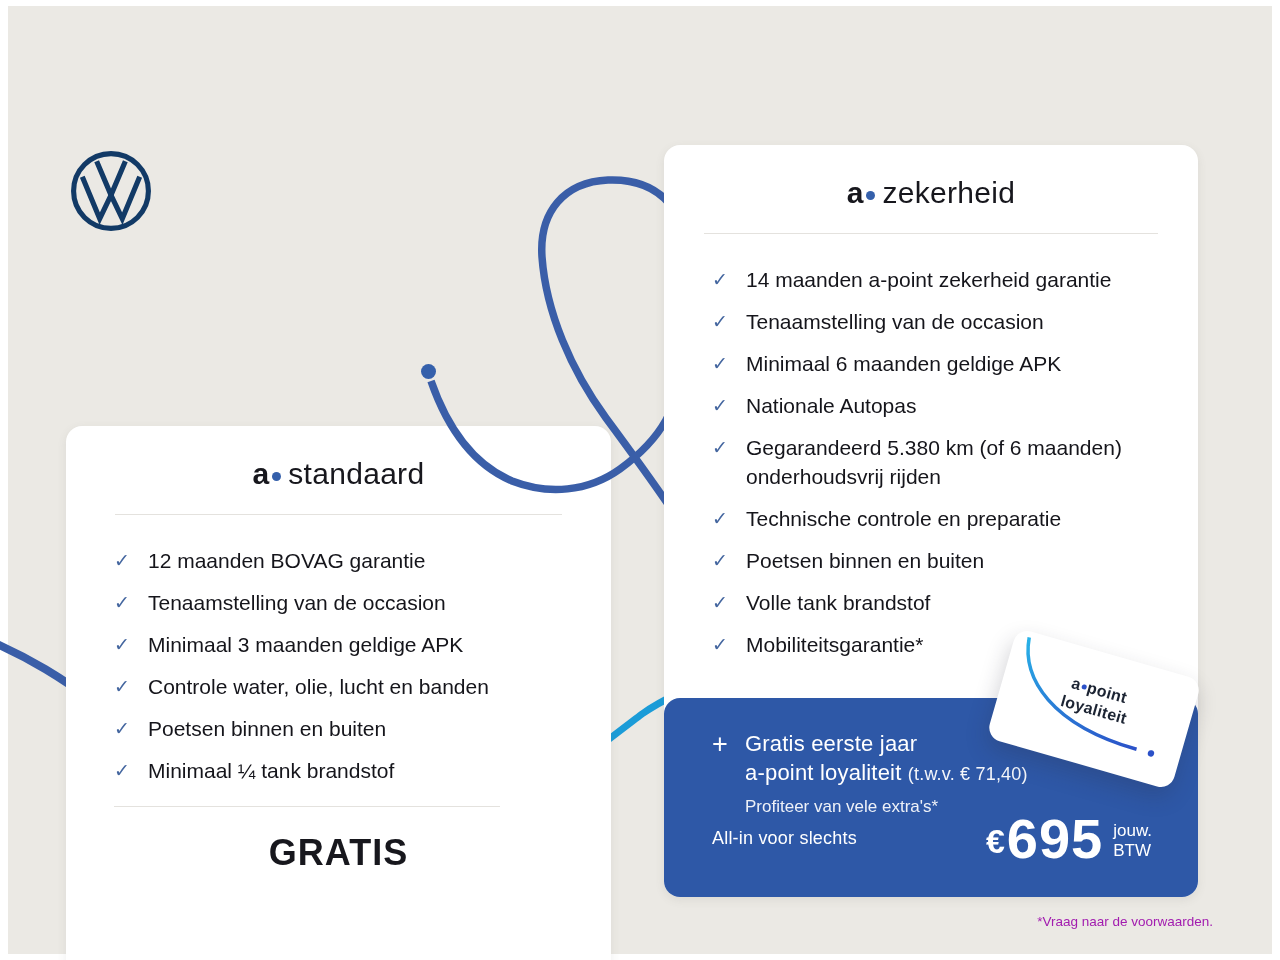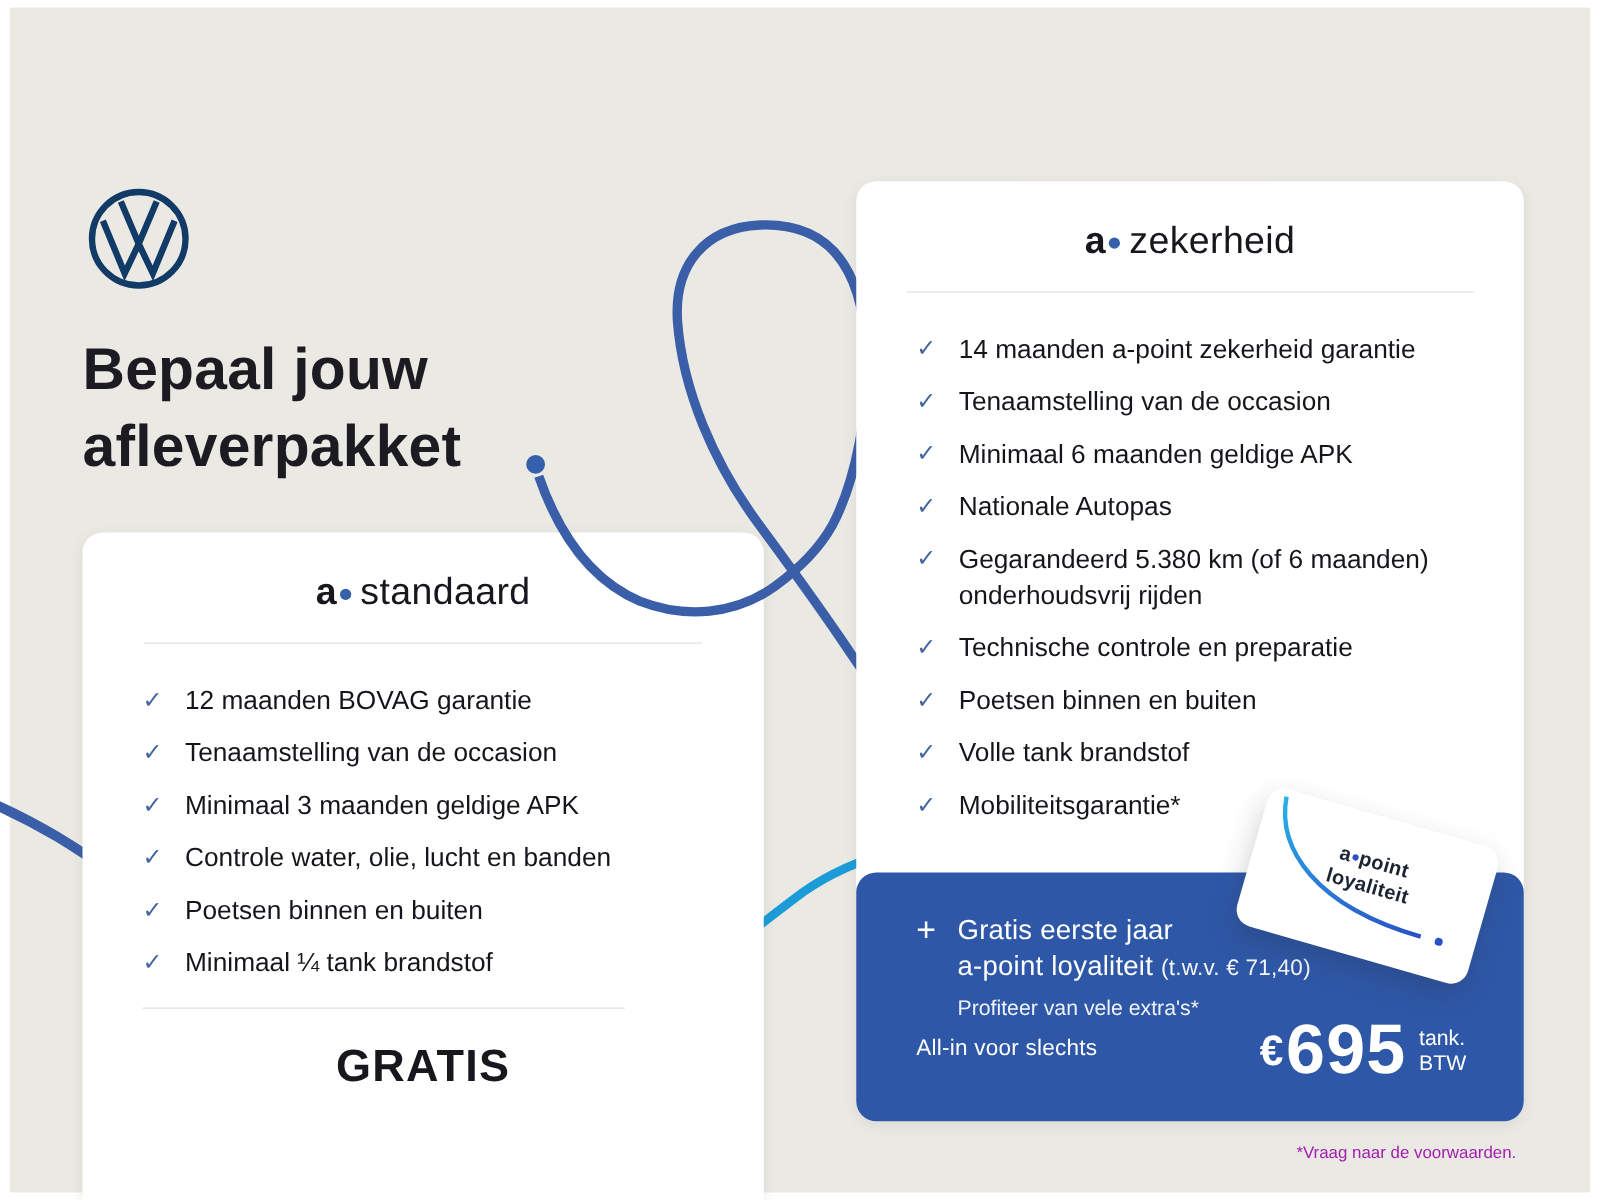--- a/index.html
+++ b/index.html
@@ -15,21 +15,21 @@
   
   .title { position:absolute; left:66px; top:264px; font-size:47px; line-height:62px;
            font-weight:600; color:#1b1b21; letter-spacing:0.2px; }
   .title-dot { position:absolute; left:421px; top:364px; width:15px; height:15px;
                border-radius:50%; background:#3560ab; }
 
   
   .card { position:absolute; background:#ffffff; border-radius:16px;
           box-shadow:0 3px 10px rgba(90,85,75,0.10); }
   .card-standaard { left:66px; top:426px; width:545px; height:596px; z-index:3; }
-  .card-zekerheid { left:685px; top:145px; width:534px; height:752px; z-index:5; }
+  .card-zekerheid { left:664px; top:145px; width:534px; height:752px; z-index:5; }
 
   .card-header { text-align:center; font-size:30px; color:#17171d; padding-top:31px; }
   .brand-a { font-weight:700; }
   .brand-dot { display:inline-block; width:9px; height:9px; border-radius:50%;
                background:#3560ab; margin:0 7px 3px 3px; }
   .card-name { font-weight:400; letter-spacing:0.3px; }
   .divider { height:1px; background:#e4e2de; margin:23px auto 0 auto; }
   .div-w1 { width:447px; } .div-w2 { width:454px; }
 
   ul.checklist { list-style:none; padding:31px 44px 0 48px; }
@@ -77,24 +77,20 @@
     <path d="M -12 640 C 30 658, 62 678, 100 706" stroke="#3a5ea8" stroke-width="8" fill="none"></path>
     <path d="M 520 812 C 560 776, 600 746, 642 714 C 662 700, 688 688, 715 681" stroke="#1b9cd8" stroke-width="7" fill="none"></path>
   </svg>
 
   <svg class="vw-logo" viewBox="0 0 80 80" style="z-index:2">
     <circle cx="40" cy="40" r="36.5" fill="none" stroke="#123a66" stroke-width="5"></circle>
     <path d="M 26 11 L 40 44 L 54 11" fill="none" stroke="#123a66" stroke-width="5" stroke-linejoin="miter"></path>
     <path d="M 12 26 L 29 67 L 40 44 L 51 67 L 68 26" fill="none" stroke="#123a66" stroke-width="5" stroke-linejoin="miter"></path>
   </svg>
 
-  <div class="title" style="z-index:2">
-    <div>Bepaal jouw</div>
-    <div>afleverpakket</div>
-  </div>
   <div class="title-dot" style="z-index:2"></div>
 
   <div class="card card-standaard">
     <div class="card-header">
       <span class="brand-a">a</span><span class="brand-dot"></span><span class="card-name">standaard</span>
     </div>
     <div class="divider div-w1"></div>
     <ul class="checklist">
       <li>
           <span class="check">✓</span>
@@ -192,21 +188,21 @@
             <span class="offer-note">(t.w.v. € 71,40)</span>
           </div>
           <div class="offer-sub">Profiteer van vele extra's*</div>
         </div>
       </div>
       <div class="allin">All-in voor slechts</div>
       <div class="price-block">
         <span class="price-euro">€</span>
         <span class="price-value">695</span>
         <span class="price-suffix">
-          <span>tank.</span><br>
+          <span>jouw.</span><br>
           <span>BTW</span>
         </span>
       </div>
     </div>
   </div>
 
   <div class="loyalty-card">
     <svg width="192" height="114" style="position:absolute;left:0;top:0">
       <defs>
         <linearGradient id="arcGrad" x1="0%" y1="0%" x2="100%" y2="100%">

